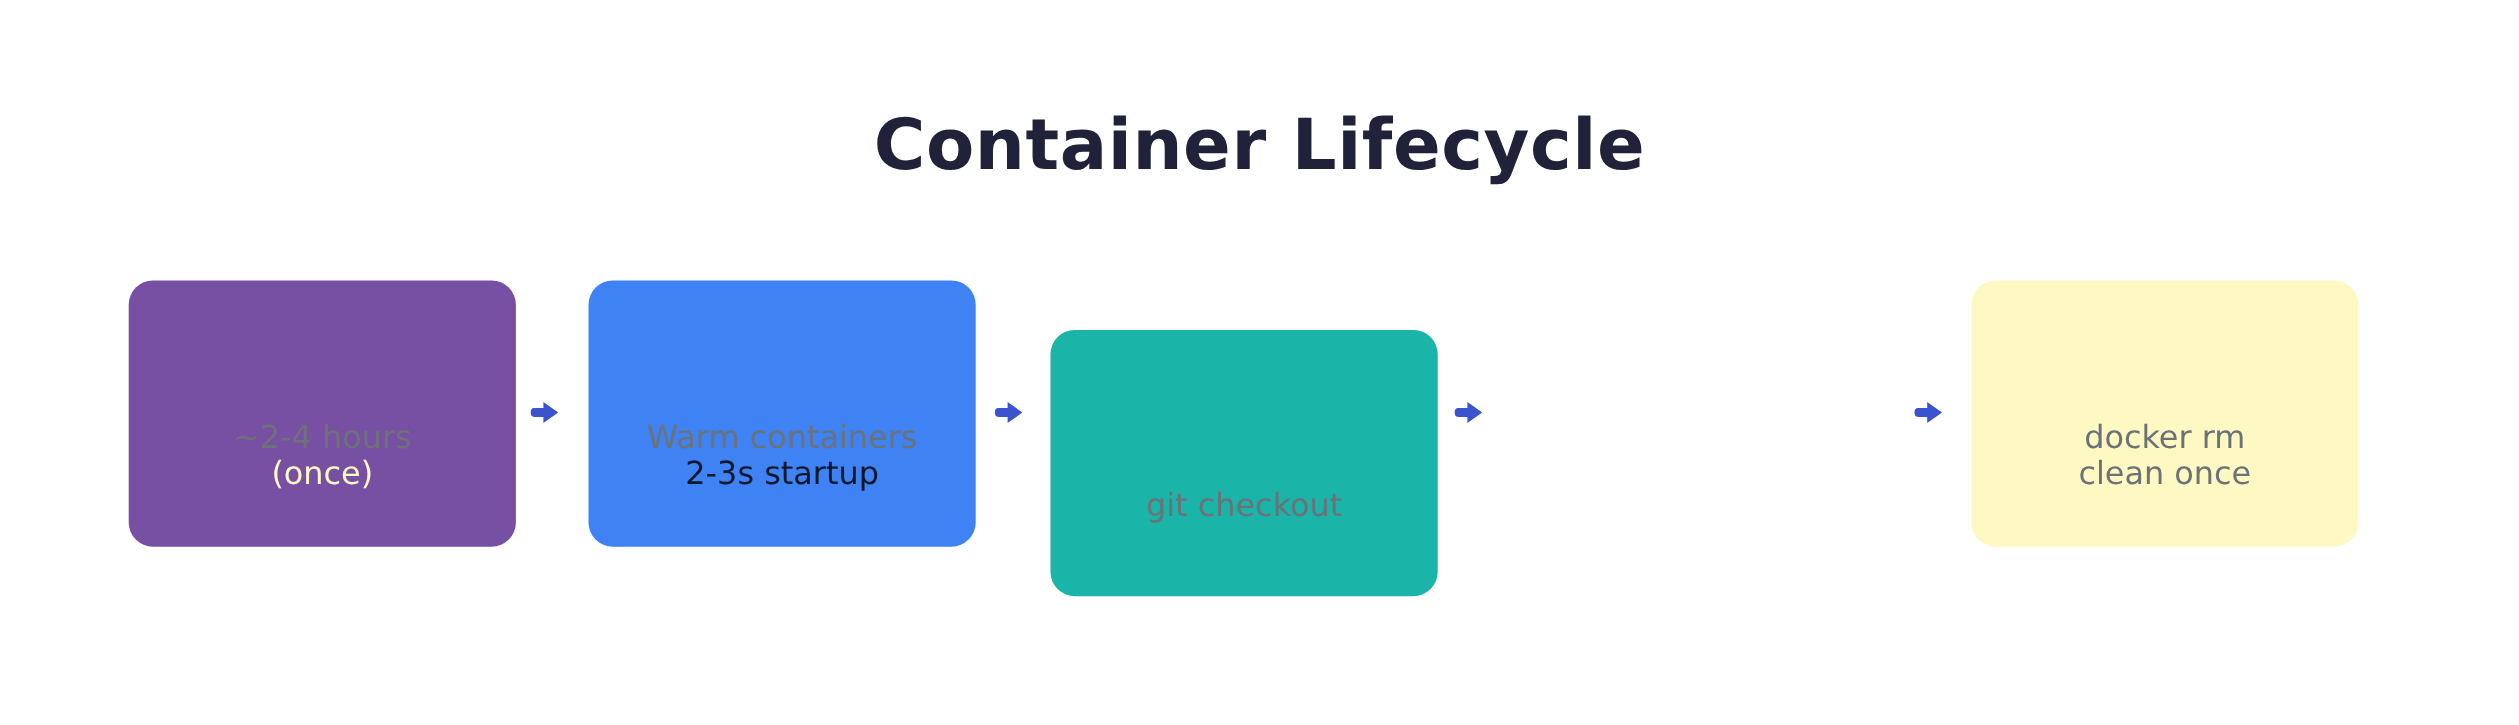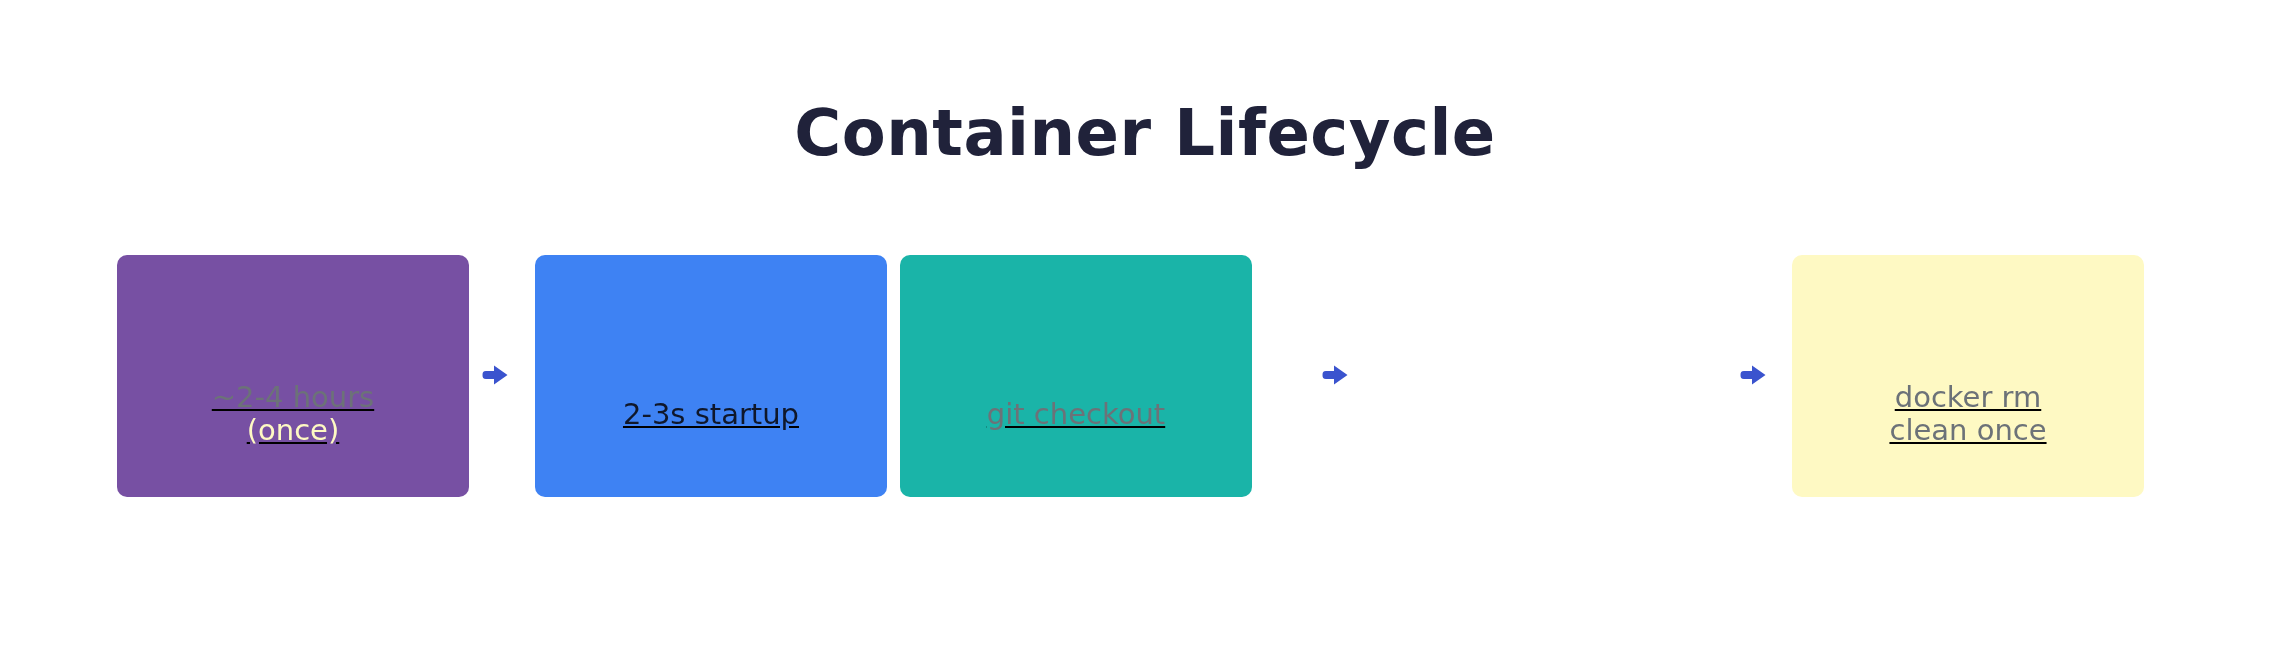--- a/index.html
+++ b/index.html
@@ -21,32 +21,31 @@
     text-align: center;
     font-size: 64px;
     font-weight: bold;
     letter-spacing: 0.5px;
   }
   .step {
     position: absolute;
     top: 255px;
     width: 352px;
     height: 242px;
-    border-radius: 10px;
+    border-radius: 22px;
     box-sizing: border-box;
     display: flex;
     flex-direction: column;
     align-items: center;
     justify-content: center;
     padding-top: 76px;
-    text-decoration: underline;
   }
   .step-1 { left: 117px; }
   .step-2 { left: 535px; }
-  .step-3 { left: 900px; }
+  .step-3 { left: 955px; margin-top: 45px; }
   .step-4 { left: 1373px; }
   .step-5 { left: 1792px; }
   .step .line {
     font-size: 29px;
     line-height: 33px;
     text-align: center;
     white-space: nowrap;
   }
   .arrow {
     position: absolute;
@@ -69,20 +68,21 @@
   <div class="step step-1" style="background-color: rgb(119, 80, 163);">
     <div class="line" style="color: rgb(108, 114, 120);">~2-4 hours</div>
     <div class="line" style="color: #fef9c3;">(once)</div>
   </div>
 
   <svg class="arrow arrow-1" viewBox="0 0 28 26">
     <path d="M13,9 L13,3.5 L26.5,13 L13,22.5 L13,17 L5,17 C2.2,17 1.5,15.5 1.5,13 C1.5,10.5 2.2,9 5,9 Z" fill="#3A53CE"></path>
   </svg>
 
   <div class="step step-2" style="background-color: rgb(62, 130, 243);">
+    <div class="line" style="color: rgb(108, 114, 120);">Warm containers</div>
     <div class="line" style="color: #0f172a;">2-3s startup</div>
   </div>
 
   <svg class="arrow arrow-2" viewBox="0 0 28 26">
     <path d="M13,9 L13,3.5 L26.5,13 L13,22.5 L13,17 L5,17 C2.2,17 1.5,15.5 1.5,13 C1.5,10.5 2.2,9 5,9 Z" fill="#3A53CE"></path>
   </svg>
 
   <div class="step step-3" style="background-color: rgb(26, 180, 168);">
     <div class="line" style="color: rgb(108, 114, 120);">git checkout</div>
   </div>

